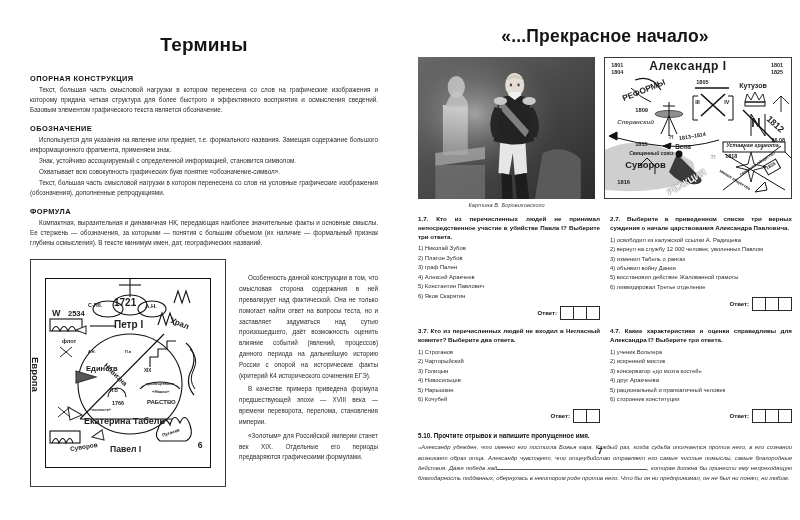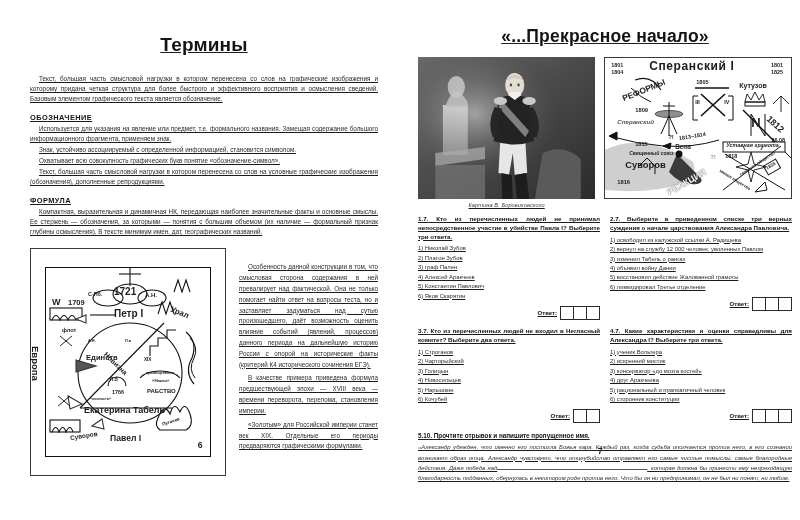--- a/index.html
+++ b/index.html
@@ -4,21 +4,21 @@
 <style>
   html,body{margin:0;padding:0;}
   body{
     width:800px;height:520px;
     background:#ffffff;
     font-family:"Liberation Sans", sans-serif;
     color:#1c1c1c;
     overflow:hidden;
   }
   .spread{position:relative;width:800px;height:520px;display:flex;}
-  .page{position:relative;height:472px;box-sizing:border-box;text-decoration:underline;}
+  .page{position:relative;height:472px;box-sizing:border-box;}
   .page-left{width:400px;padding:22px 22px 10px 30px;}
   .page-right{width:400px;padding:18px 8px 10px 18px;}
 
   
   .doc-title{
     text-align:center;font-size:19px;font-weight:bold;letter-spacing:.2px;
     margin:12px 0 18px 0;color:#141414;
   }
   .doc-title.right-title{font-size:17.5px;margin:8px 0 10px 0;}
 
@@ -92,20 +92,21 @@
 
 <div class="spread">
 
   <div class="page page-left">
 
     <div class="doc-title">Термины</div>
 
     <div>
 
       <div>
+        <div class="term-head">ОПОРНАЯ КОНСТРУКЦИЯ</div>
         <p class="term-body">Текст, большая часть смысловой нагрузки в котором перенесена со слов на графические изображения и которому придана четкая структура для более быстрого и эффективного восприятия и осмысления сведений. Базовым элементом графического текста является обозначение.</p>
       </div>
 
       <div>
         <div class="term-head">ОБОЗНАЧЕНИЕ</div>
         <p class="term-body">Используется для указания на явление или предмет, т.е. формального названия. Замещая содержание большого информационного фрагмента, применяем знак.</p>
         <p class="term-body noind">Знак, устойчиво ассоциируемый с определенной информацией, становится символом.</p>
         <p class="term-body noind">Охватывает всю совокупность графических букв понятие «обозначение-символ».</p>
       </div>
 
@@ -168,21 +169,21 @@
               <g stroke-width=".9">
                 <line x1="14" y1="68" x2="26" y2="78"></line>
                   <line x1="26" y1="68" x2="14" y2="78"></line>
                 <line x1="12" y1="128" x2="24" y2="138"></line>
                   <line x1="24" y1="128" x2="12" y2="138"></line>
               </g>
             </g>
           </svg>
 
           <span class="fml" style="left:6px;top:30px;font-size:9px;">W</span>
-          <span class="fml" style="left:22px;top:31px;font-size:7.5px;">1709</span>
+          <span class="fml" style="left:22px;top:31px;font-size:7.5px;">2534</span>
           <span class="fml" style="left:42px;top:24px;font-size:5.4px;">С-Пб.</span>
           <span class="fml" style="left:68px;top:19px;font-size:10px;">1721</span>
           <span class="fml" style="left:99px;top:24px;font-size:6px;">А.Н.</span>
           <span class="fml" style="left:68px;top:41px;font-size:10px;">Петр I</span>
           <span class="fml" style="left:124px;top:41px;font-size:8px;transform:rotate(22deg);">Урал</span>
           <span class="fml" style="left:-6px;top:78px;font-size:9.5px;transform:rotate(90deg);transform-origin:left top;">Европа</span>
           <span class="fml" style="left:16px;top:60px;font-size:5.6px;">флот</span>
           <span class="fml" style="left:40px;top:86px;font-size:7.6px;">Единств</span>
           <span class="fml" style="left:55px;top:92px;font-size:7px;transform:rotate(44deg);">Новизна</span>
           <span class="fml" style="left:42px;top:72px;font-size:3.8px;">А.Н.</span>
@@ -325,21 +326,21 @@
 
             <line x1="118" y1="132" x2="176" y2="88" stroke-width="1"></line>
             <line x1="120" y1="96" x2="180" y2="132" stroke-width="1"></line>
             <path d="M150 134 l10 -10 l2 8z" fill="none"></path>
             <rect x="160" y="104" width="14" height="10" transform="rotate(-30 167 109)"></rect>
           </g>
         </svg>
 
         <span class="fml" style="position:absolute;left:6px;top:5px;font-size:5.4px;">1801</span>
         <span class="fml" style="position:absolute;left:6px;top:12px;font-size:5.4px;">1804</span>
-        <span class="fml" style="position:absolute;left:44px;top:2px;font-size:12px;letter-spacing:.6px;">Сперанский I</span>
+        <span class="fml" style="position:absolute;left:44px;top:2px;font-size:12px;letter-spacing:.6px;">Александр I</span>
         <span class="fml" style="position:absolute;right:8px;top:5px;font-size:5.4px;">1801</span>
         <span class="fml" style="position:absolute;right:8px;top:12px;font-size:5.4px;">1825</span>
         <span class="fml" style="position:absolute;left:16px;top:28px;font-size:8.4px;transform:rotate(-22deg);">РЕФОРМЫ</span>
         <span class="fml" style="position:absolute;left:91px;top:22px;font-size:5.6px;">1805</span>
         <span class="fml" style="position:absolute;left:90px;top:42px;font-size:5.4px;">III</span>
         <span class="fml" style="position:absolute;left:119px;top:42px;font-size:5.4px;">IV</span>
         <span class="fml" style="position:absolute;left:134px;top:24px;font-size:7px;">Кутузов</span>
         <span class="fml" style="position:absolute;left:30px;top:50px;font-size:5.8px;">1809</span>
         <span class="fml" style="position:absolute;left:12px;top:61px;font-size:6.2px;font-style:italic;color:#555;">Сперанский</span>
         <span class="fml" style="position:absolute;left:63px;top:76px;font-size:6px;">?!</span>

